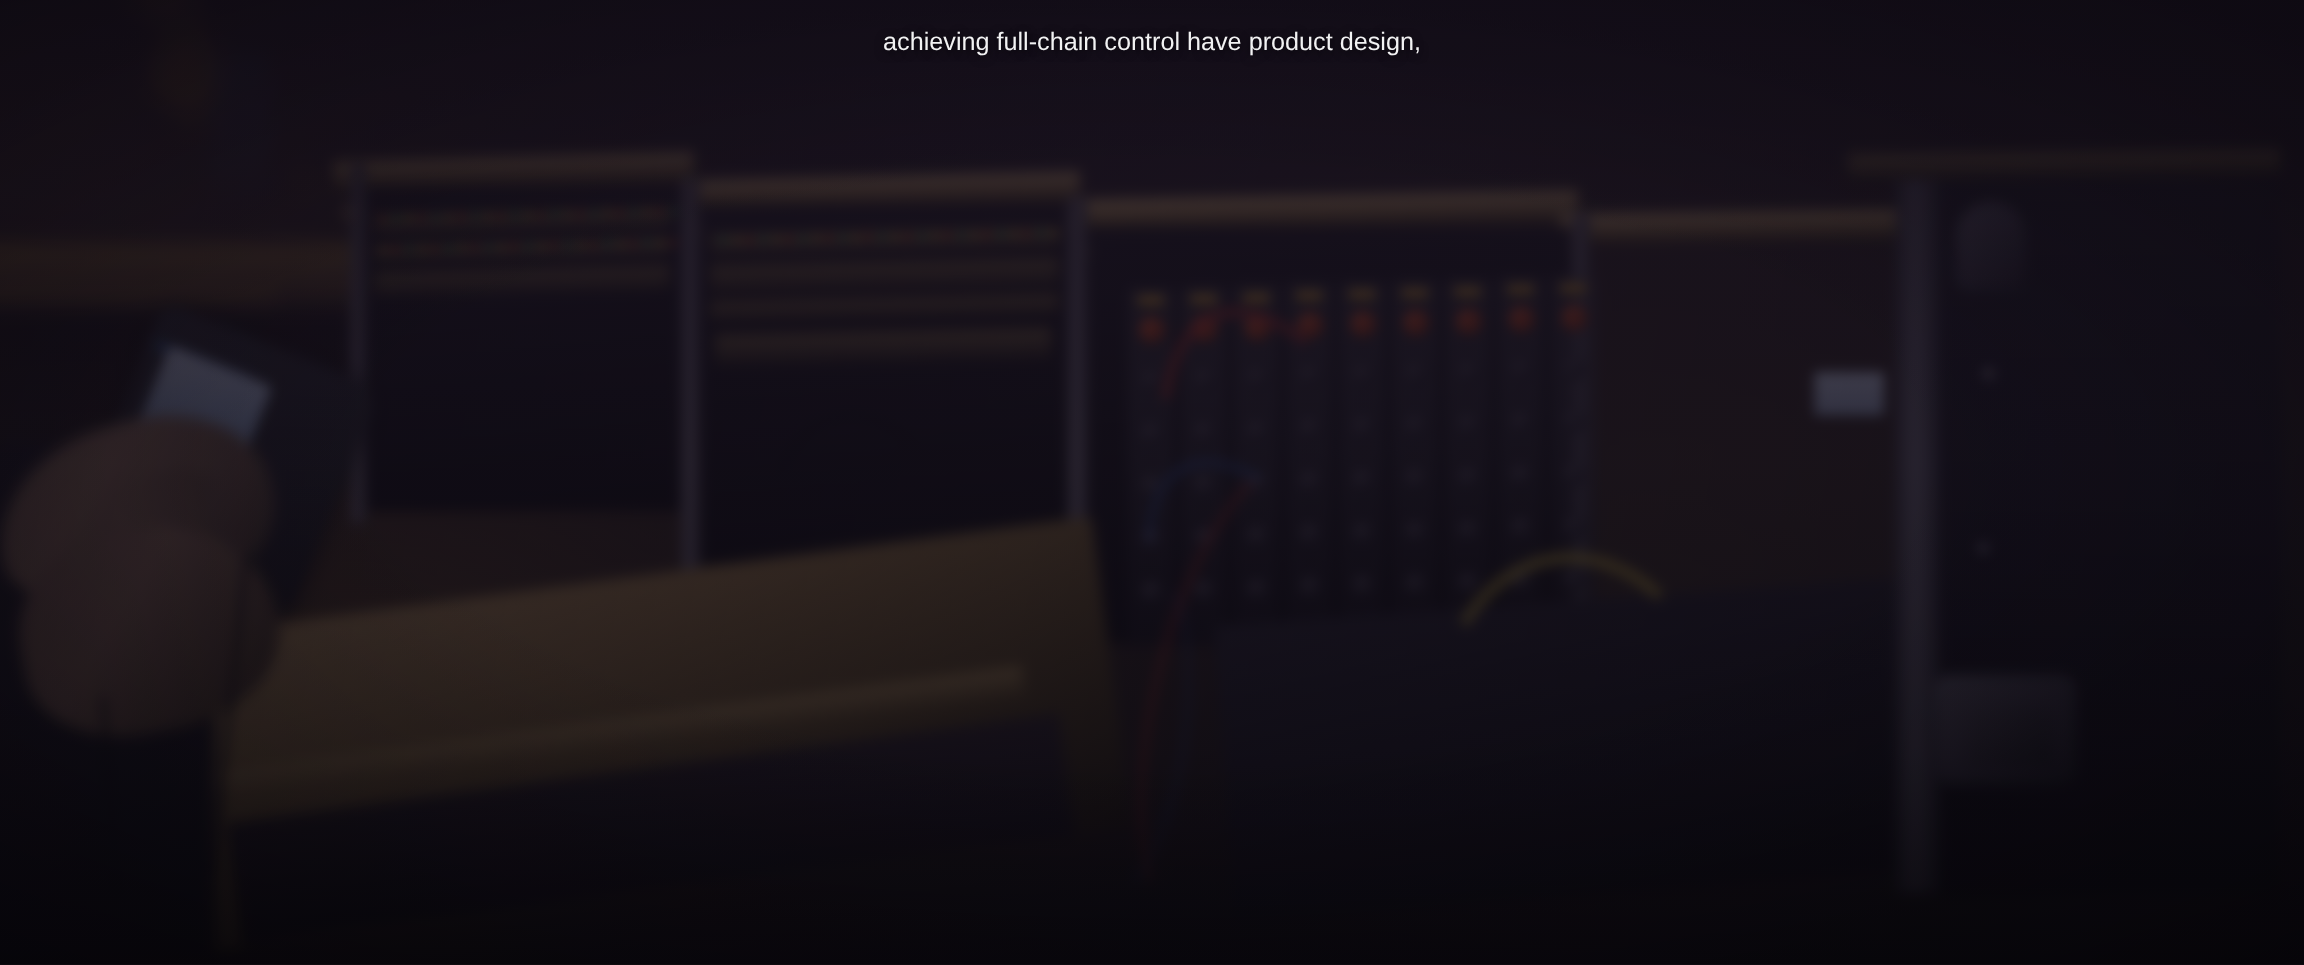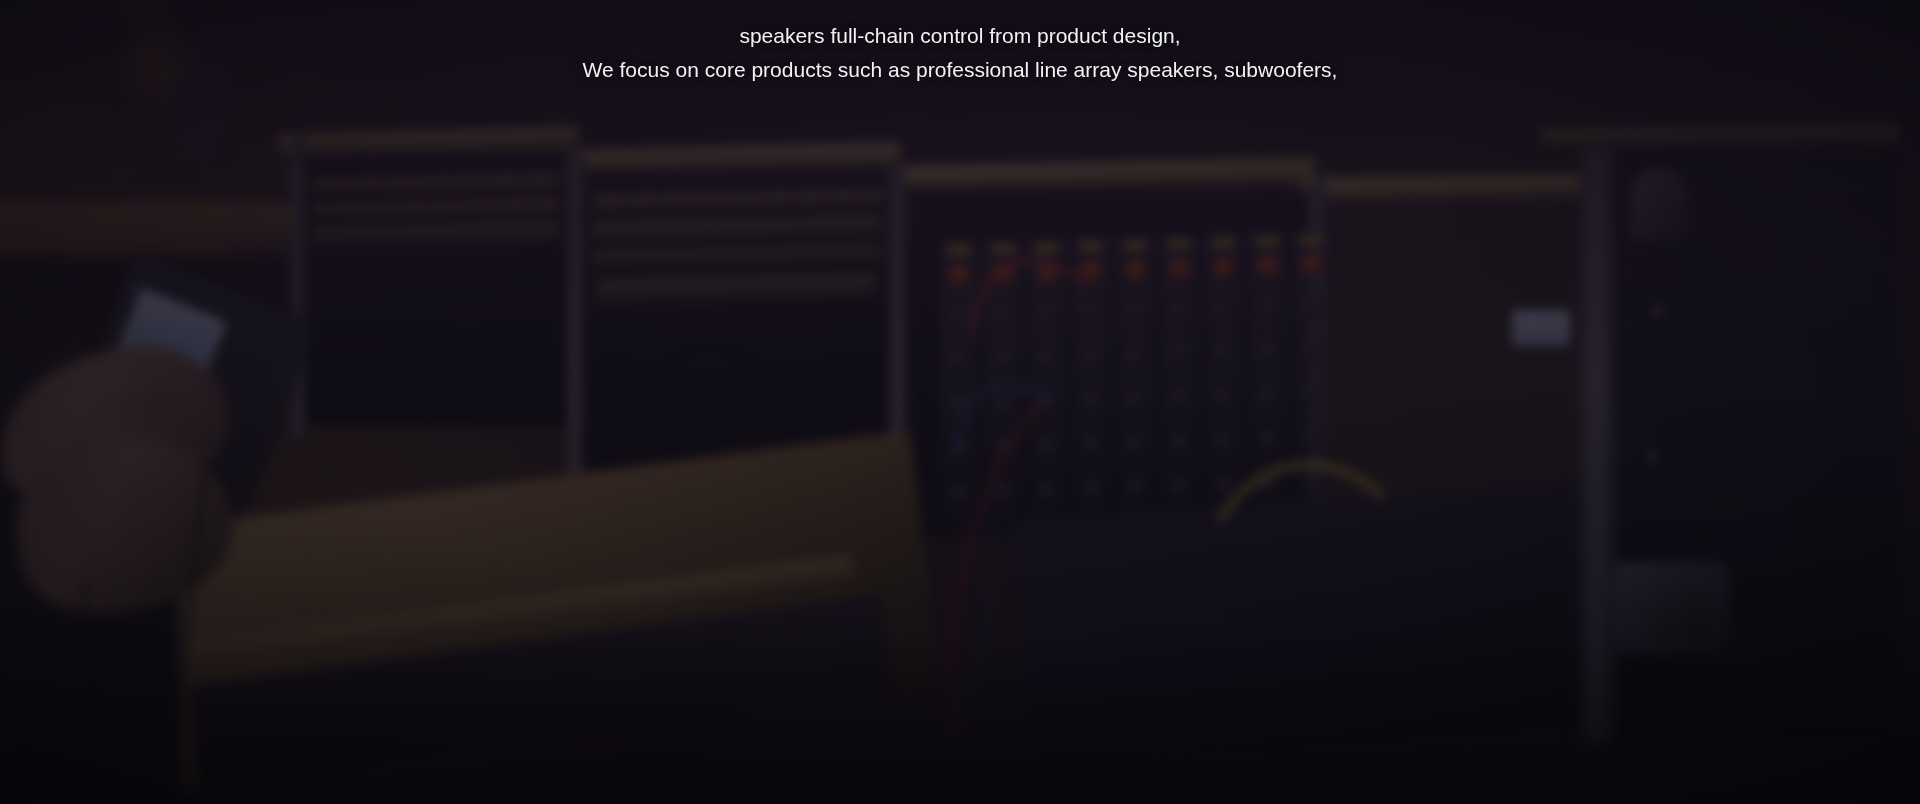--- a/index.html
+++ b/index.html
@@ -789,18 +789,17 @@
     <div class="ph dev-cable"></div>
     <div class="ph dev-cable2"></div>
   </div>
 
   <div class="tint"></div>
   <div class="overlay"></div>
   <div class="vignette"></div>
 
   <div class="content">
     <p class="hero-body">
-      <span>speakers full-chain control from product design,</span>
-      <span>We focus on core products such as professional line array speakers, subwoofers,</span>
+      <span>achieving full-chain control have product design,</span>
     </p>
   </div>
 
 </div>
 
 </body></html>

